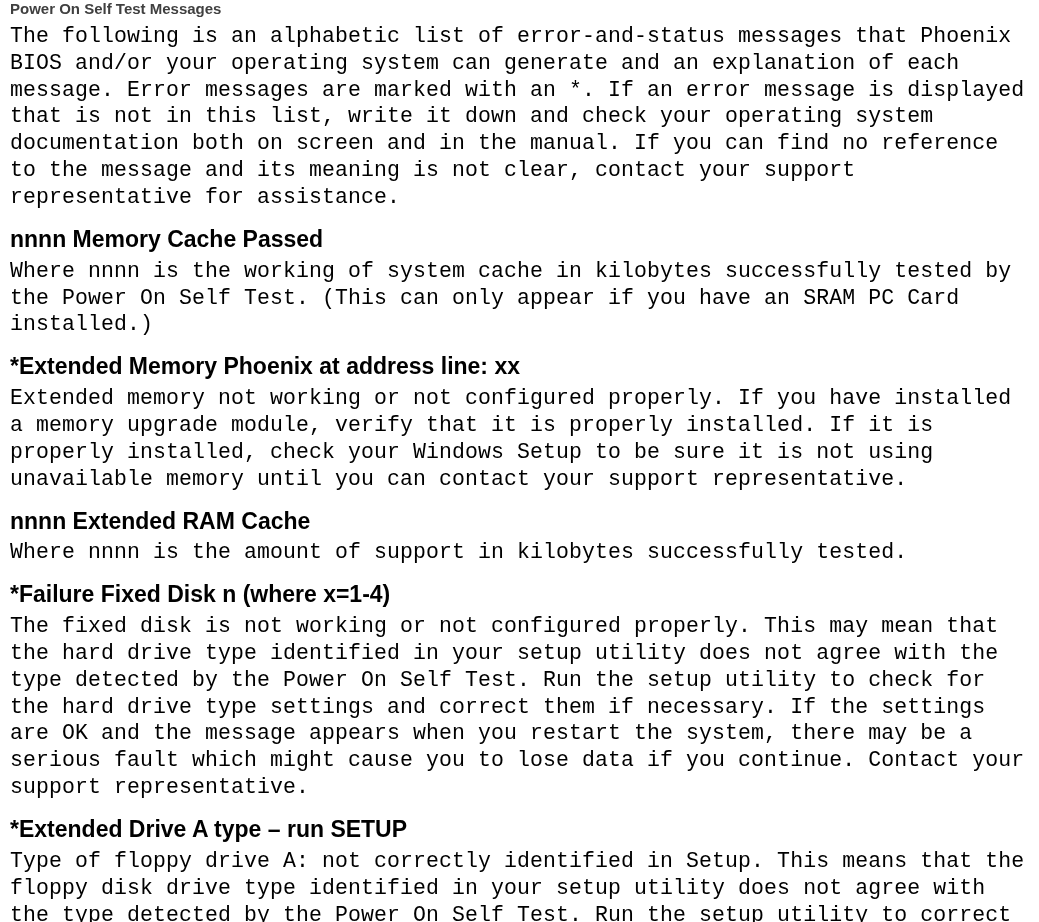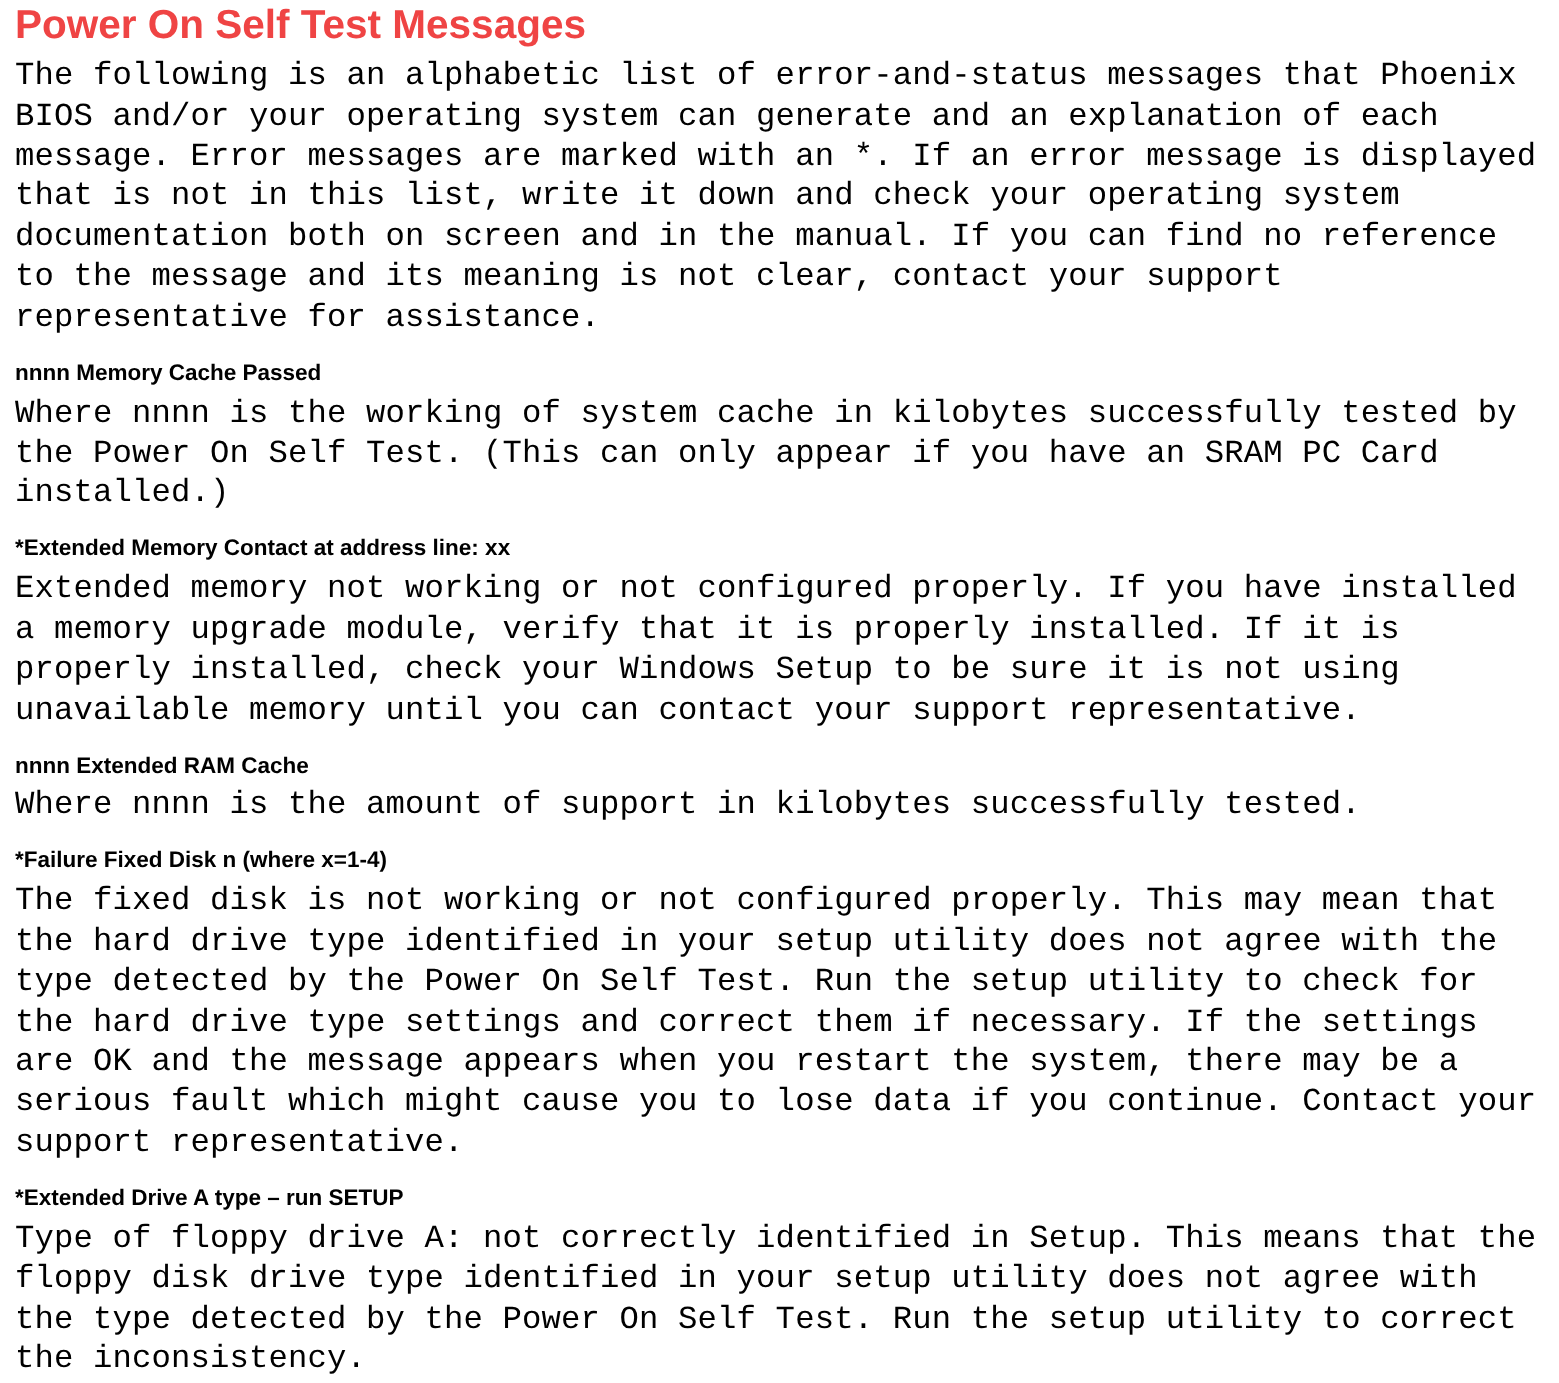--- a/index.html
+++ b/index.html
@@ -7,29 +7,29 @@
       margin: 0;
       padding: 0 10px;
       font-size: 21.5px;
       line-height: 1.25;
       color: #000;
       width: 1039px;
       box-sizing: border-box;
     }
     .main-heading {
       font-family: Arial, Helvetica, sans-serif;
-      color: #ef4444;
+      color: #404040;
       font-weight: bold;
-      font-size: 27px;
+      font-size: 15px;
       margin: 0 0 2px 0;
     }
     .subheading {
       font-family: Arial, Helvetica, sans-serif;
       font-weight: bold;
-      font-size: 15px;
+      font-size: 23px;
       margin: 14px 0 4px 0;
     }
     .paragraph {
       font-family: Liberation Mono, monospace;
       margin: 4px 0;
       letter-spacing: 0.1px;
     }
     .footer {
       text-align: center;
       font-family: Arial, Helvetica, sans-serif;
@@ -40,21 +40,21 @@
   </style>
 </head>
 <body>
 
 <h2 class="main-heading">Power On Self Test Messages</h2>
 <p class="paragraph">The following is an alphabetic list of error-and-status messages that Phoenix BIOS and/or your operating system can generate and an explanation of each message. Error messages are marked with an *. If an error message is displayed that is not in this list, write it down and check your operating system documentation both on screen and in the manual. If you can find no reference to the message and its meaning is not clear, contact your support representative for assistance.</p>
 
 <h3 class="subheading">nnnn Memory Cache Passed</h3>
 <p class="paragraph">Where nnnn is the working of system cache in kilobytes successfully tested by the Power On Self Test. (This can only appear if you have an SRAM PC Card installed.)</p>
 
-<h3 class="subheading">*Extended Memory Contact at address line: xx</h3>
+<h3 class="subheading">*Extended Memory Phoenix at address line: xx</h3>
 <p class="paragraph">Extended memory not working or not configured properly. If you have installed a memory upgrade module, verify that it is properly installed. If it is properly installed, check your Windows Setup to be sure it is not using unavailable memory until you can contact your support representative.</p>
 
 <h3 class="subheading">nnnn Extended RAM Cache</h3>
 <p class="paragraph">Where nnnn is the amount of support in kilobytes successfully tested.</p>
 
 <h3 class="subheading">*Failure Fixed Disk n (where x=1-4)</h3>
 <p class="paragraph">The fixed disk is not working or not configured properly. This may mean that the hard drive type identified in your setup utility does not agree with the type detected by the Power On Self Test. Run the setup utility to check for the hard drive type settings and correct them if necessary. If the settings are OK and the message appears when you restart the system, there may be a serious fault which might cause you to lose data if you continue. Contact your support representative.</p>
 
 <h3 class="subheading">*Extended Drive A type – run SETUP</h3>
 <p class="paragraph">Type of floppy drive A: not correctly identified in Setup. This means that the floppy disk drive type identified in your setup utility does not agree with the type detected by the Power On Self Test. Run the setup utility to correct the inconsistency.</p>

